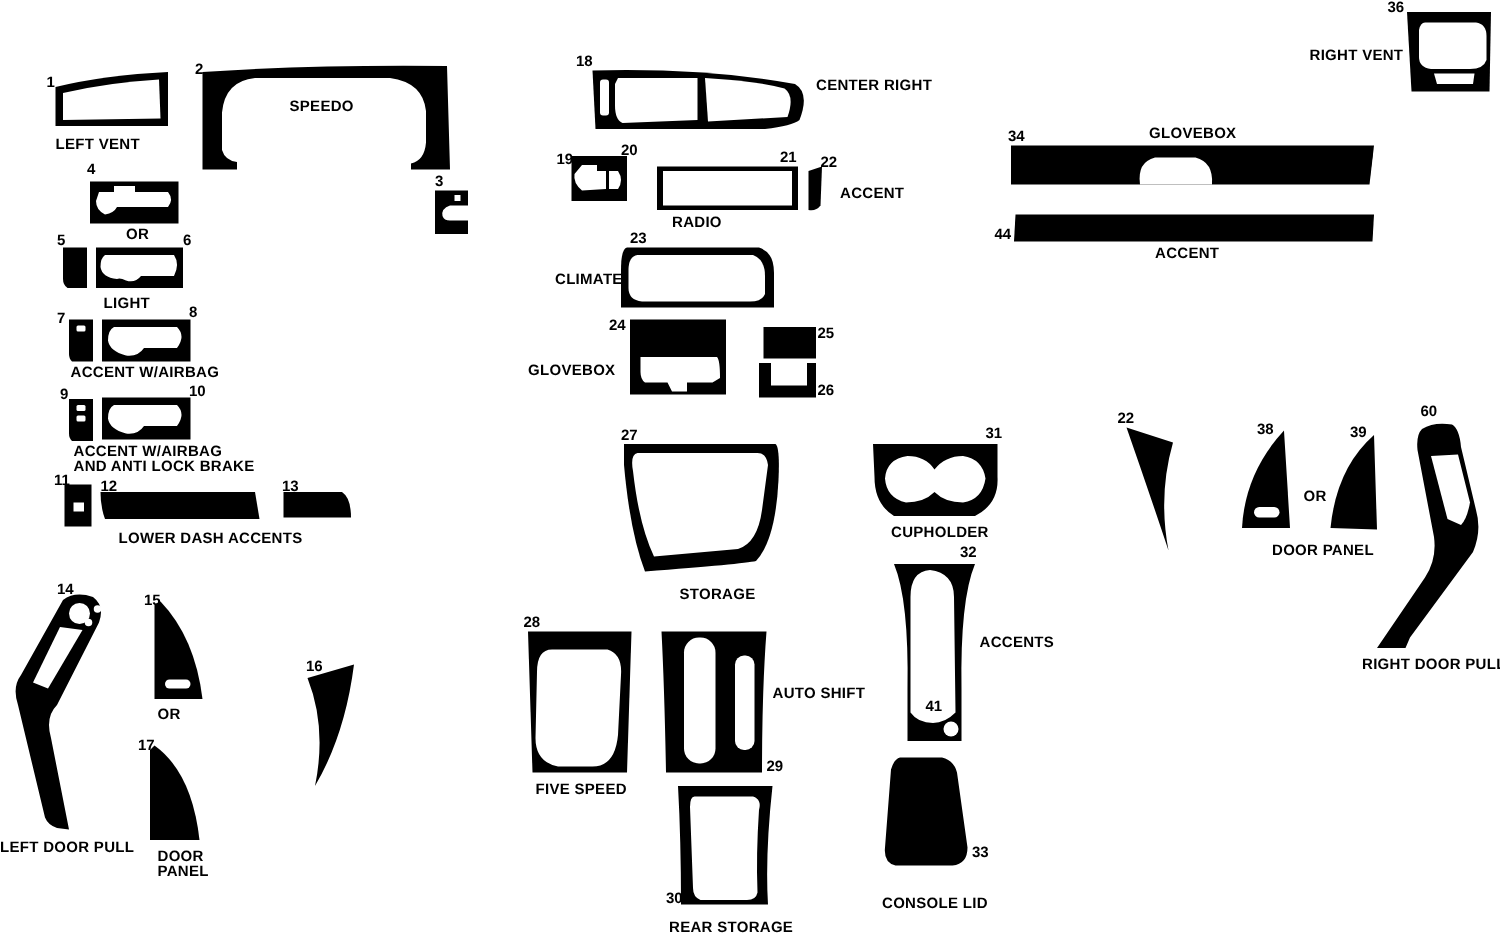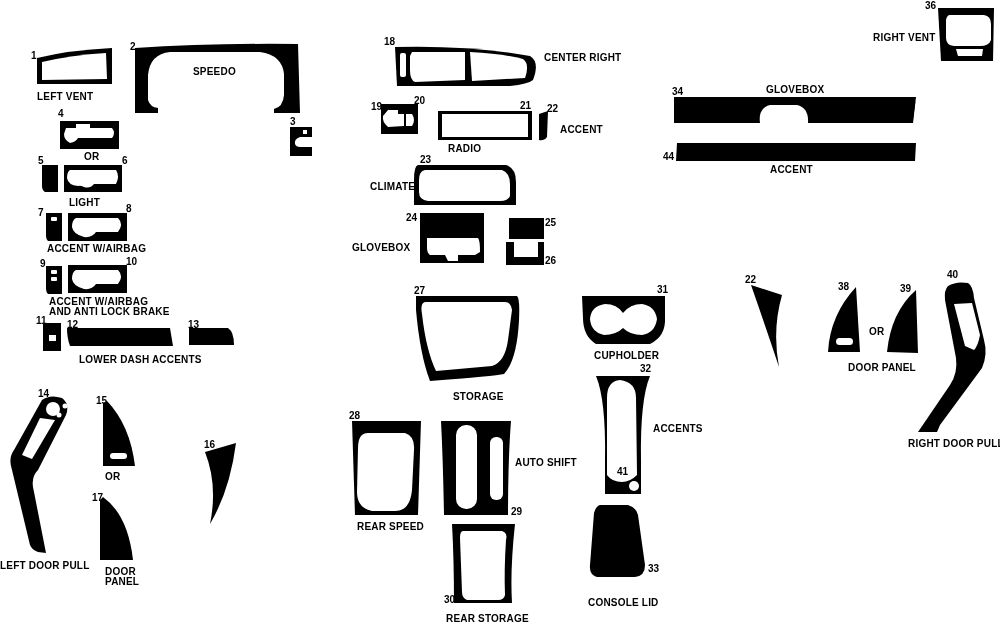--- a/index.html
+++ b/index.html
@@ -226,21 +226,21 @@
 <span class="num" style="left:444px;top:595px">30</span>
 <span class="num" style="left:657px;top:285px">31</span>
 <span class="num" style="left:640px;top:364px">32</span>
 <span class="num" style="left:648px;top:564px">33</span>
 <span class="num" style="left:672px;top:87px">34</span>
 <span class="num" style="left:663px;top:152px">44</span>
 <span class="num" style="left:925px;top:1px">36</span>
 <span class="num" style="left:745px;top:275px">22</span>
 <span class="num" style="left:838px;top:282px">38</span>
 <span class="num" style="left:900px;top:284px">39</span>
-<span class="num" style="left:947px;top:270px">40</span>
+<span class="num" style="left:947px;top:270px">60</span>
 <span class="num" style="left:617px;top:467px">41</span>
 
 
 <span class="lbl" style="left:37px;top:91px">LEFT VENT</span>
 <span class="lbl" style="left:193px;top:66px">SPEEDO</span>
 <span class="lbl" style="left:84px;top:151px">OR</span>
 <span class="lbl" style="left:69px;top:197px">LIGHT</span>
 <span class="lbl" style="left:47px;top:243px">ACCENT W/AIRBAG</span>
 <span class="lbl" style="left:49px;top:296px">ACCENT W/AIRBAG</span>
 <span class="lbl" style="left:49px;top:306px">AND ANTI LOCK BRAKE</span>
@@ -248,21 +248,21 @@
 <span class="lbl" style="left:0px;top:560px">LEFT DOOR PULL</span>
 <span class="lbl" style="left:105px;top:471px">OR</span>
 <span class="lbl" style="left:105px;top:566px">DOOR</span>
 <span class="lbl" style="left:105px;top:576px">PANEL</span>
 <span class="lbl" style="left:544px;top:52px">CENTER RIGHT</span>
 <span class="lbl" style="left:448px;top:143px">RADIO</span>
 <span class="lbl" style="left:560px;top:124px">ACCENT</span>
 <span class="lbl" style="left:370px;top:181px">CLIMATE</span>
 <span class="lbl" style="left:352px;top:242px">GLOVEBOX</span>
 <span class="lbl" style="left:453px;top:391px">STORAGE</span>
-<span class="lbl" style="left:357px;top:521px">REAR SPEED</span>
+<span class="lbl" style="left:357px;top:521px">FIVE SPEED</span>
 <span class="lbl" style="left:515px;top:457px">AUTO SHIFT</span>
 <span class="lbl" style="left:446px;top:613px">REAR STORAGE</span>
 <span class="lbl" style="left:594px;top:350px">CUPHOLDER</span>
 <span class="lbl" style="left:653px;top:423px">ACCENTS</span>
 <span class="lbl" style="left:588px;top:597px">CONSOLE LID</span>
 <span class="lbl" style="left:766px;top:84px">GLOVEBOX</span>
 <span class="lbl" style="left:770px;top:164px">ACCENT</span>
 <span class="lbl" style="left:873px;top:32px">RIGHT VENT</span>
 <span class="lbl" style="left:869px;top:326px">OR</span>
 <span class="lbl" style="left:848px;top:362px">DOOR PANEL</span>

